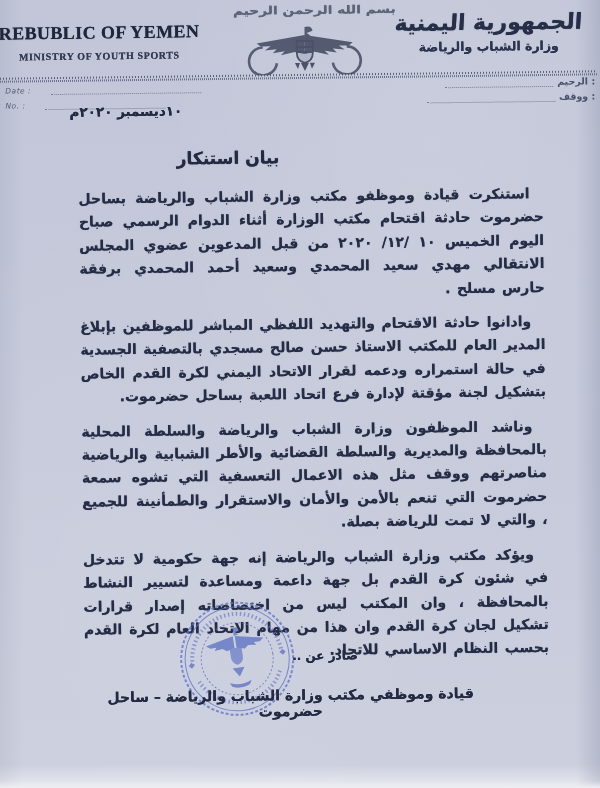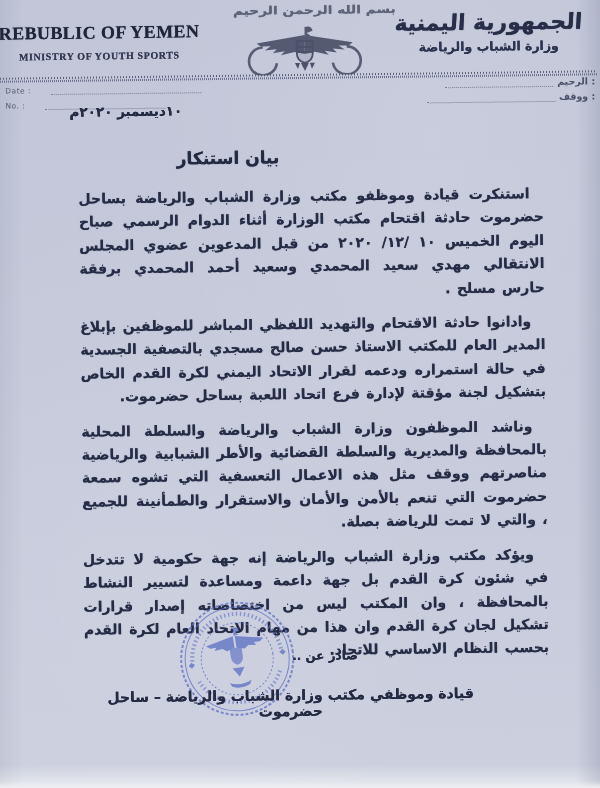--- a/index.html
+++ b/index.html
@@ -30,21 +30,21 @@
   
   .sep{position:absolute;left:0;right:0;top:74px;height:5px;
     background:
       repeating-linear-gradient(90deg,#474d68 0 1px, transparent 1px 3px),
       repeating-linear-gradient(90deg,#5a6080 0 1px, transparent 1px 2px);
     background-size:100% 2px,100% 2px;background-position:0 0,1px 3px;background-repeat:no-repeat;
     opacity:0.85;}
   
   .ref-en{position:absolute;left:8px;top:83px;font-size:7.5px;color:#555b72;}
   .ref-en .row{display:flex;align-items:flex-end;margin-bottom:6px;}
-  .ref-en .lbl{margin-right:20px;letter-spacing:0.5px;}
+  .ref-en .lbl{margin-right:20px;letter-spacing:0.5px;font-style:italic;}
   .dots{display:inline-block;border-bottom:1px dotted #787e96;height:8px;}
   .ref-ar{position:absolute;right:2px;top:79px;font-size:9.5px;color:#4a506a;font-weight:bold;}
   .ref-ar .row{display:flex;align-items:flex-end;justify-content:flex-end;margin-bottom:4px;}
   .ref-ar .lbl{margin-left:4px;}
   
   .doc-date{position:absolute;left:72px;top:101px;font-size:13.5px;font-weight:bold;direction:rtl;text-shadow:0 0 0.6px #252c48;}
   .doc-title{position:absolute;left:150px;top:147px;width:160px;text-align:center;font-size:17px;font-weight:bold;direction:rtl;text-shadow:0 0 0.8px #1f2540;}
   .body{position:absolute;top:185px;left:80px;right:55px;direction:rtl;text-align:justify;}
   .body p{margin:0 0 11px 0;font-size:14px;font-weight:bold;line-height:23.4px;
     text-indent:14px;word-spacing:1.5px;color:#252c45;text-shadow:0 0 0.7px rgba(35,42,70,0.75);}

